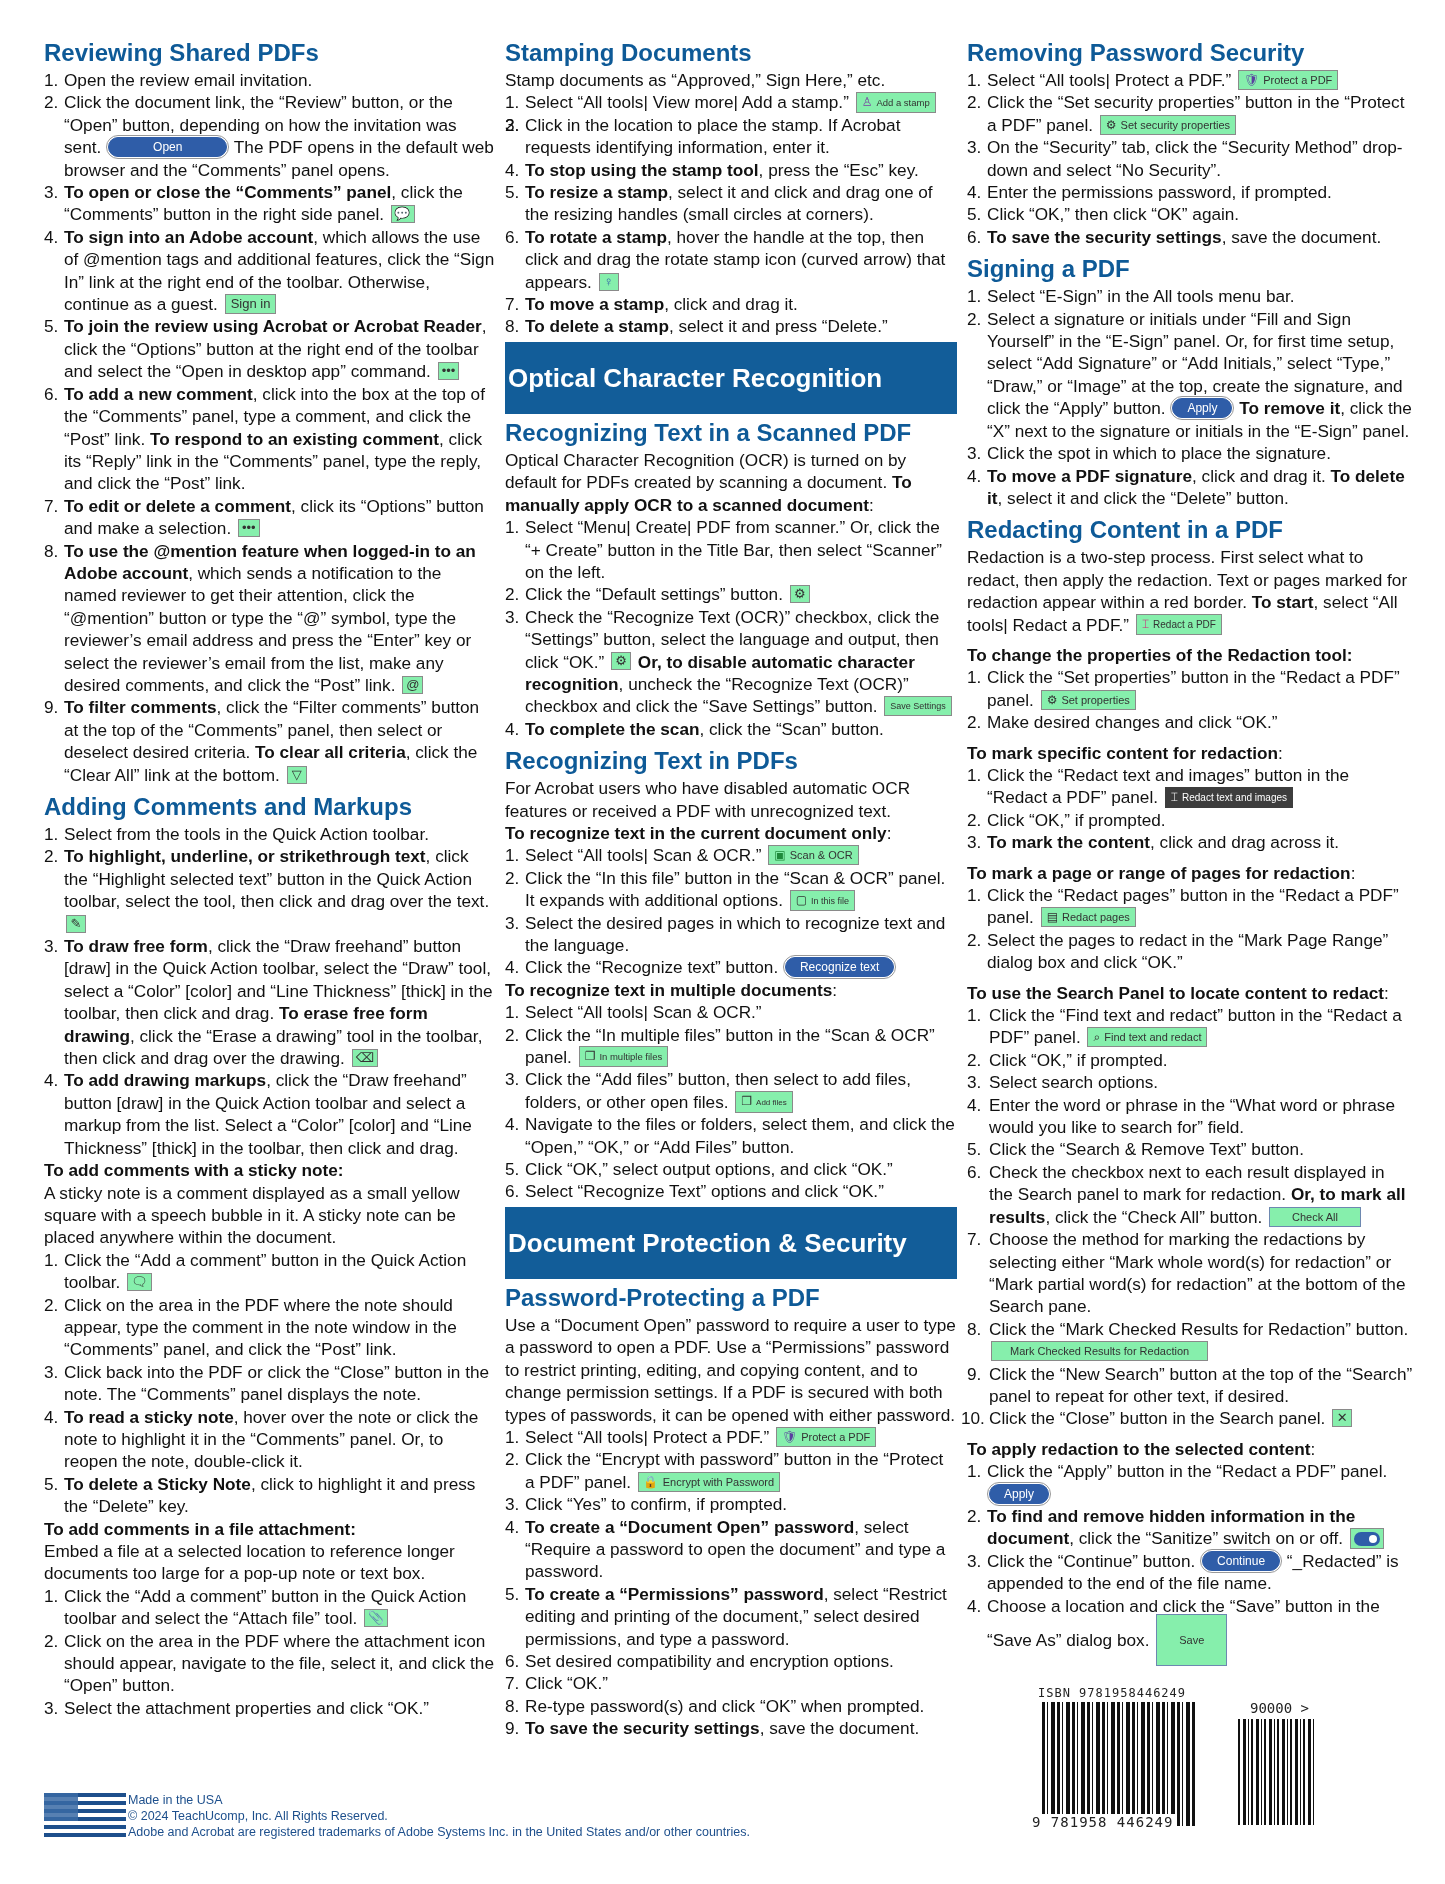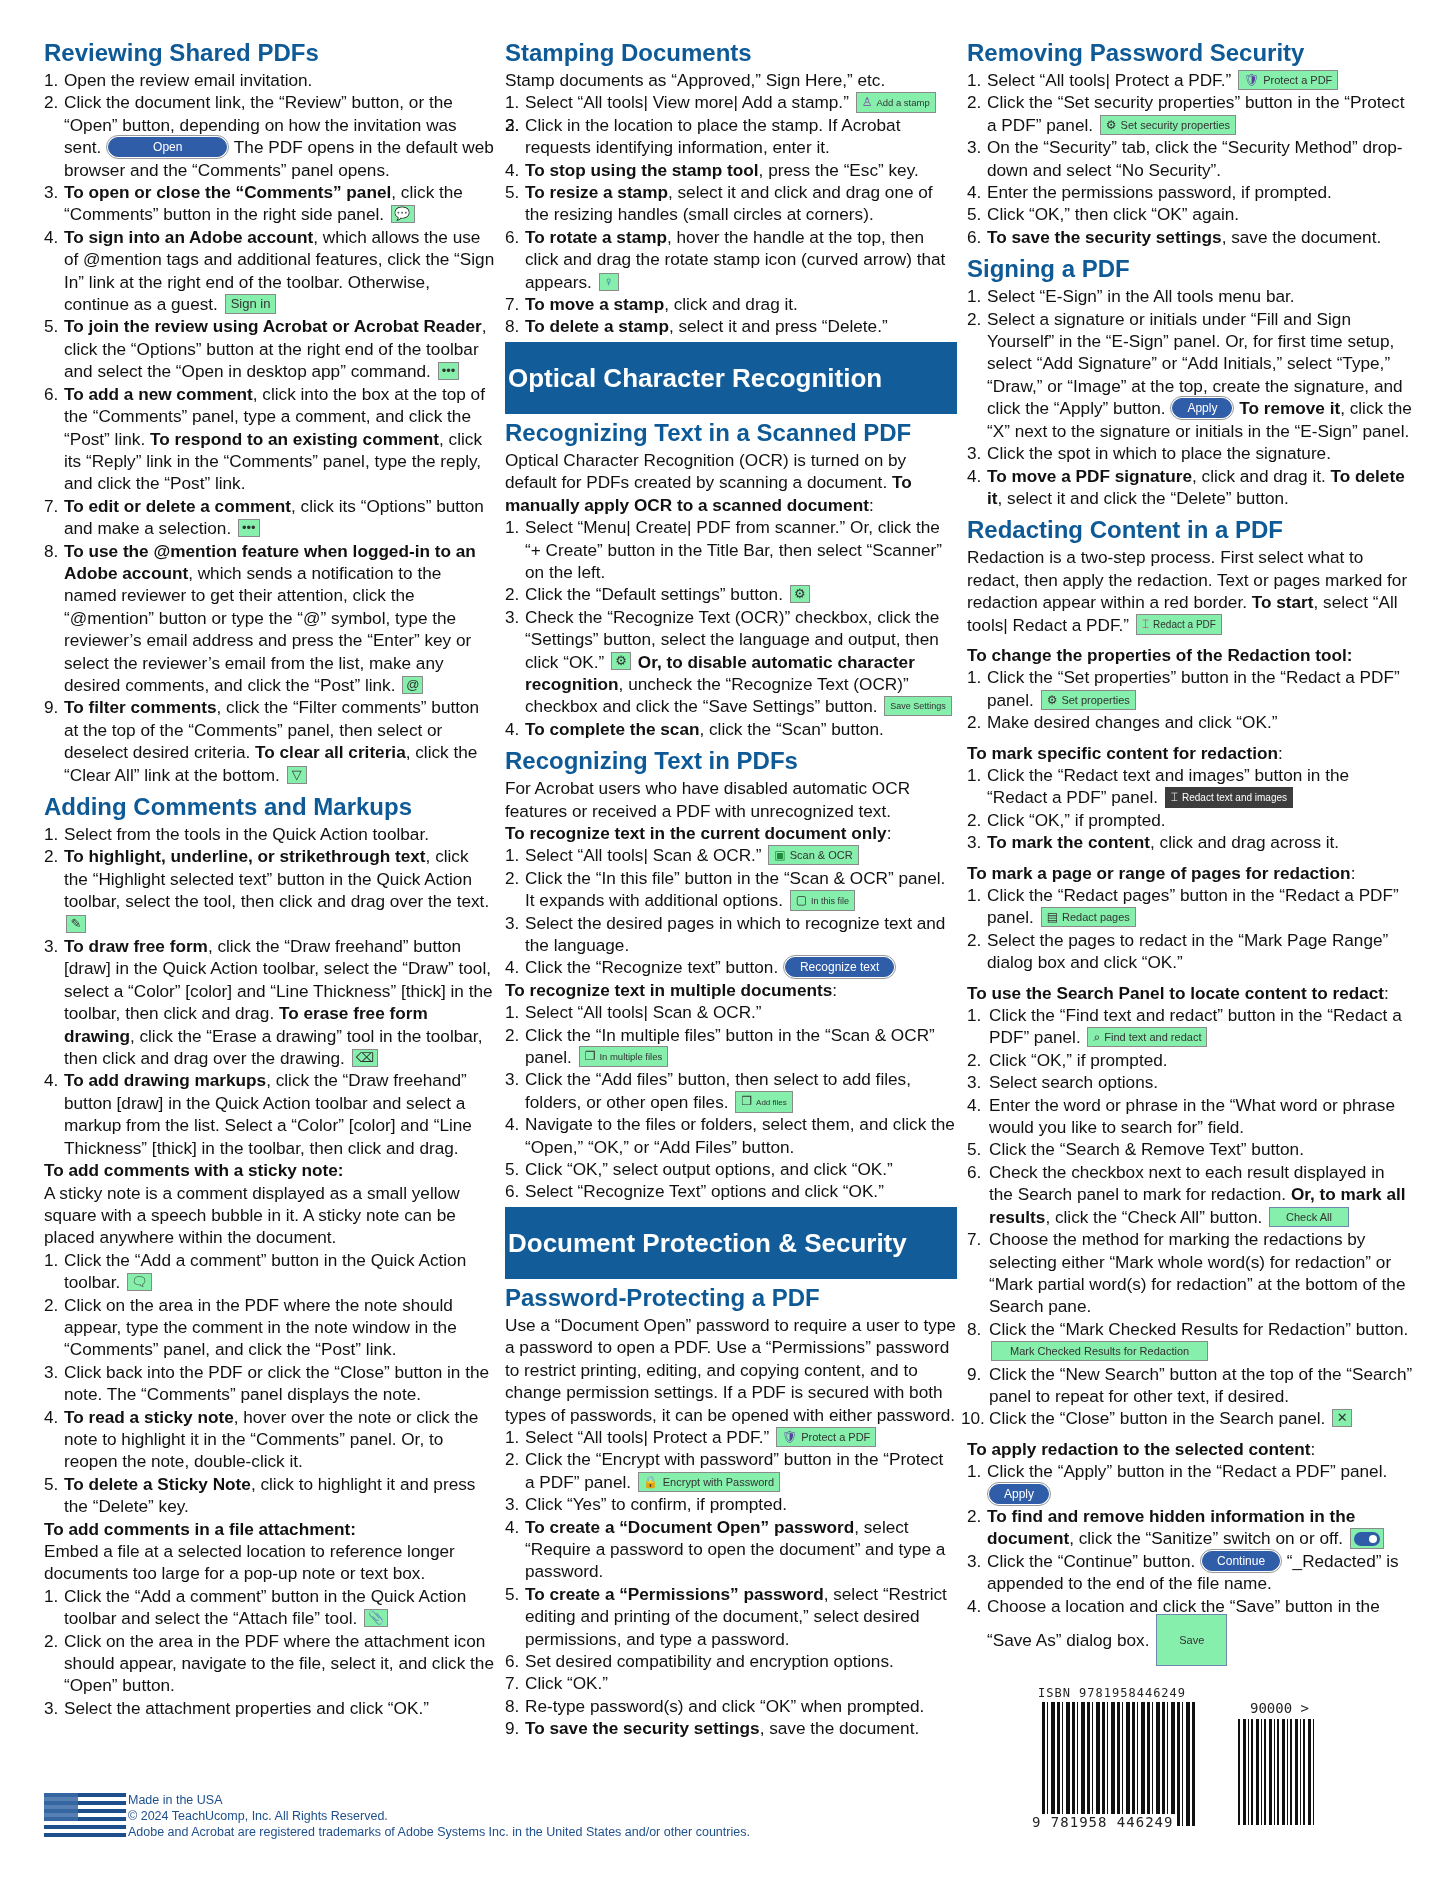--- a/index.html
+++ b/index.html
@@ -182,21 +182,21 @@
     <li><span class="num">2.</span><span>Select the pages to redact in the “Mark Page Range” dialog box and click “OK.”</span></li>
   </ol>
 
   <div class="sub"><span>To use the Search Panel to locate content to redact</span><span style="font-weight:normal">:</span></div>
   <ol class="steps wide">
     <li><span class="num">1.</span><span>Click the “Find text and redact” button in the “Redact a PDF” panel.</span> <span class="chip"><span class="ic">⌕</span><span>Find text and redact</span></span></li>
     <li><span class="num">2.</span><span>Click “OK,” if prompted.</span></li>
     <li><span class="num">3.</span><span>Select search options.</span></li>
     <li><span class="num">4.</span><span>Enter the word or phrase in the “What word or phrase would you like to search for” field.</span></li>
     <li><span class="num">5.</span><span>Click the “Search &amp; Remove Text” button.</span></li>
-    <li><span class="num">6.</span><span>Check the checkbox next to each result displayed in the Search panel to mark for redaction. </span><b>Or, to mark all results</b><span>, click the “Check All” button.</span> <span class="chip plain" style="padding:2px 16px">Check All</span></li>
+    <li><span class="num">6.</span><span>Check the checkbox next to each result displayed in the Search panel to mark for redaction. </span><b>Or, to mark all results</b><span>, click the “Check All” button.</span> <span class="chip plain" style="padding:2px 22px">Check All</span></li>
     <li><span class="num">7.</span><span>Choose the method for marking the redactions by selecting either “Mark whole word(s) for redaction” or “Mark partial word(s) for redaction” at the bottom of the Search pane.</span></li>
     <li><span class="num">8.</span><span>Click the “Mark Checked Results for Redaction” button.</span> <span class="chip" style="padding:2px 18px">Mark Checked Results for Redaction</span></li>
     <li><span class="num">9.</span><span>Click the “New Search” button at the top of the “Search” panel to repeat for other text, if desired.</span></li>
     <li><span class="num" style="left:-6px">10.</span><span>Click the “Close” button in the Search panel.</span> <span class="chip icon">✕</span></li>
   </ol>
 
   <div class="sub"><span>To apply redaction to the selected content</span><span style="font-weight:normal">:</span></div>
   <ol class="steps">
     <li><span class="num">1.</span><span>Click the “Apply” button in the “Redact a PDF” panel.</span> <span class="chip pill">Apply</span></li>
     <li><span class="num">2.</span><b>To find and remove hidden information in the document</b><span>, click the “Sanitize” switch on or off.</span> <span class="chip toggle"><span></span></span></li>

